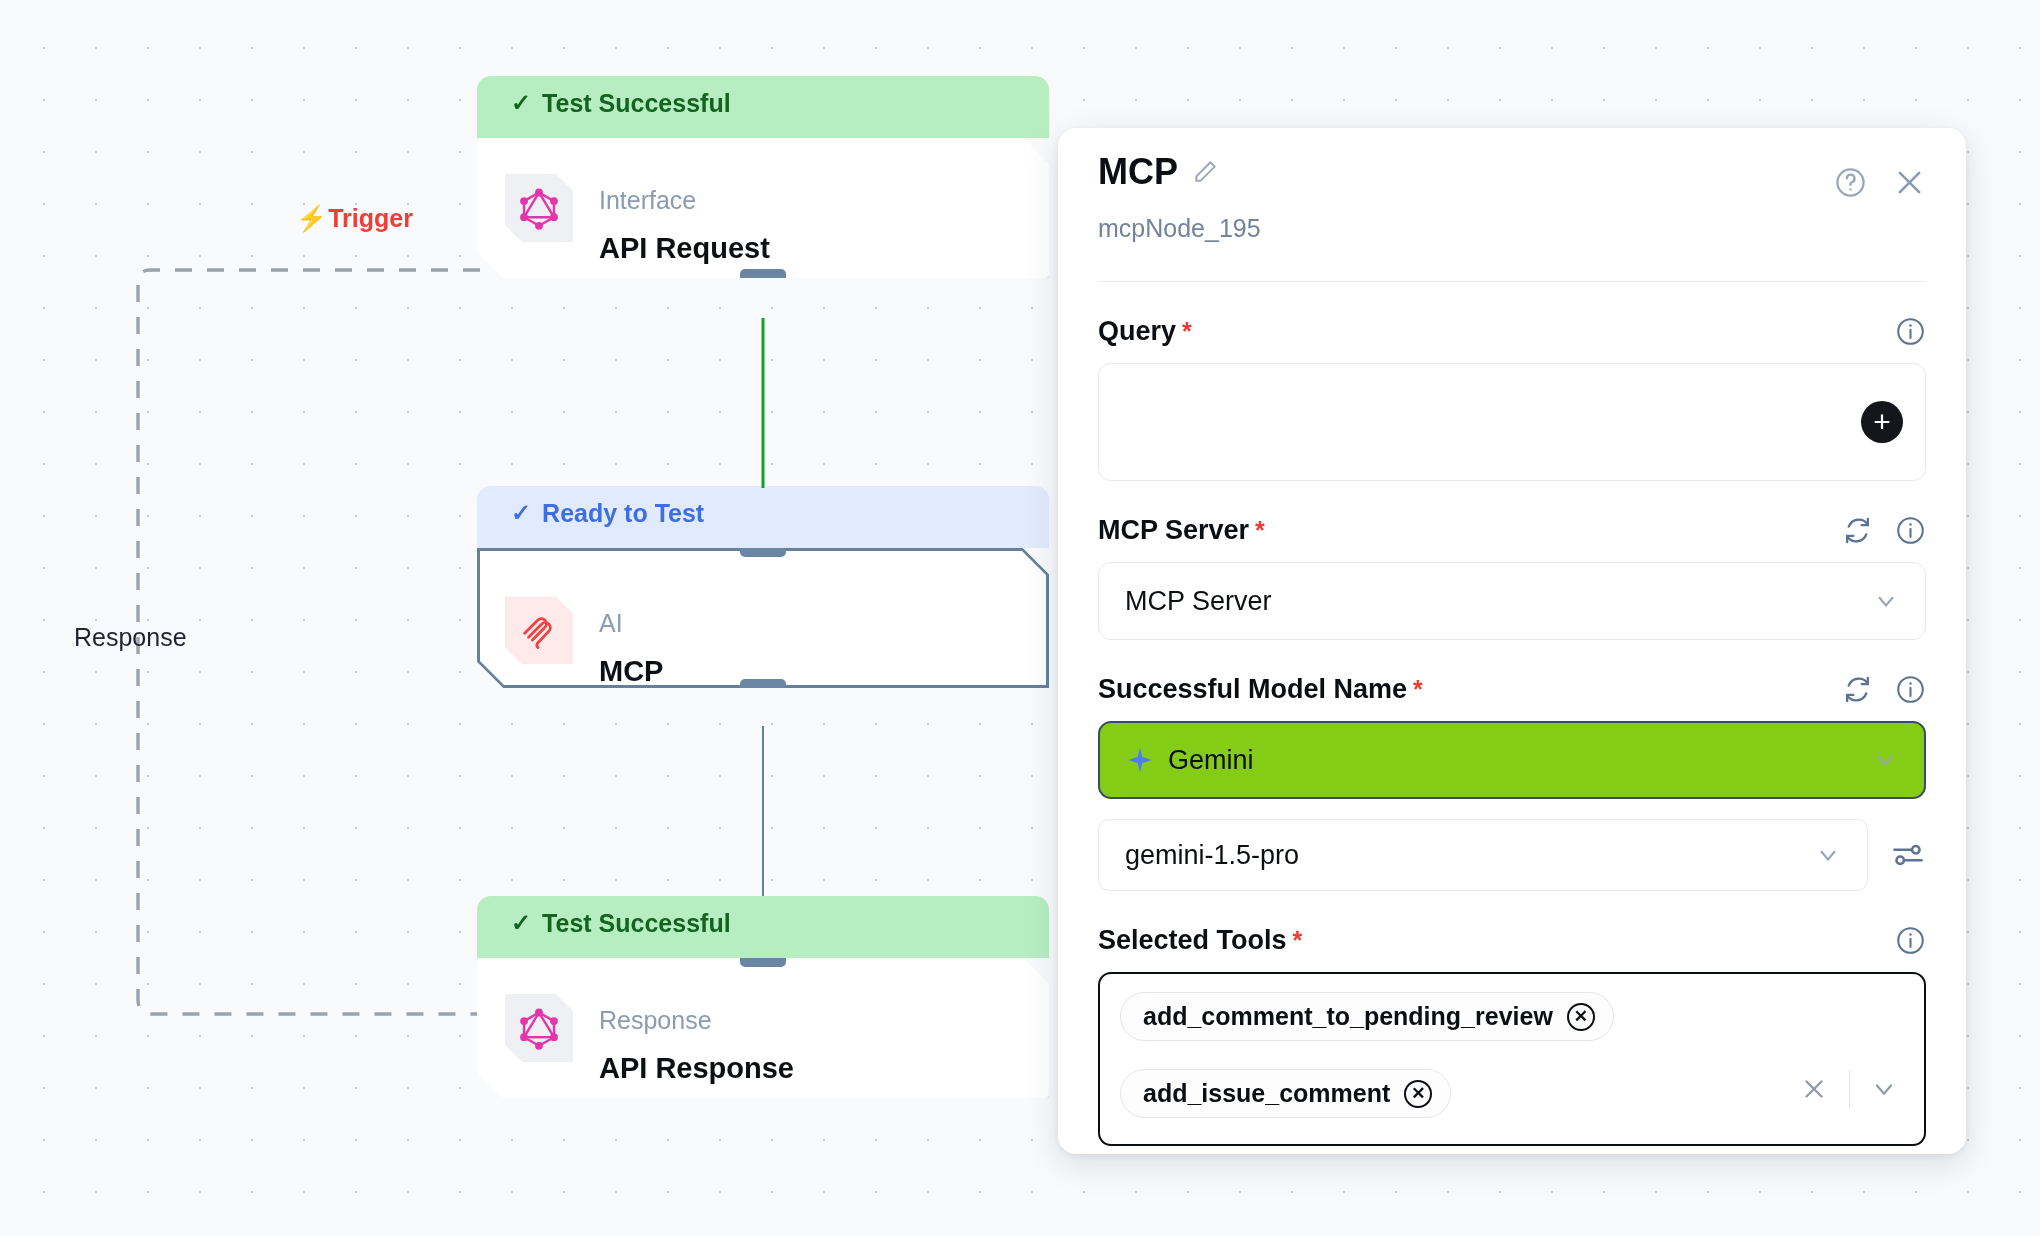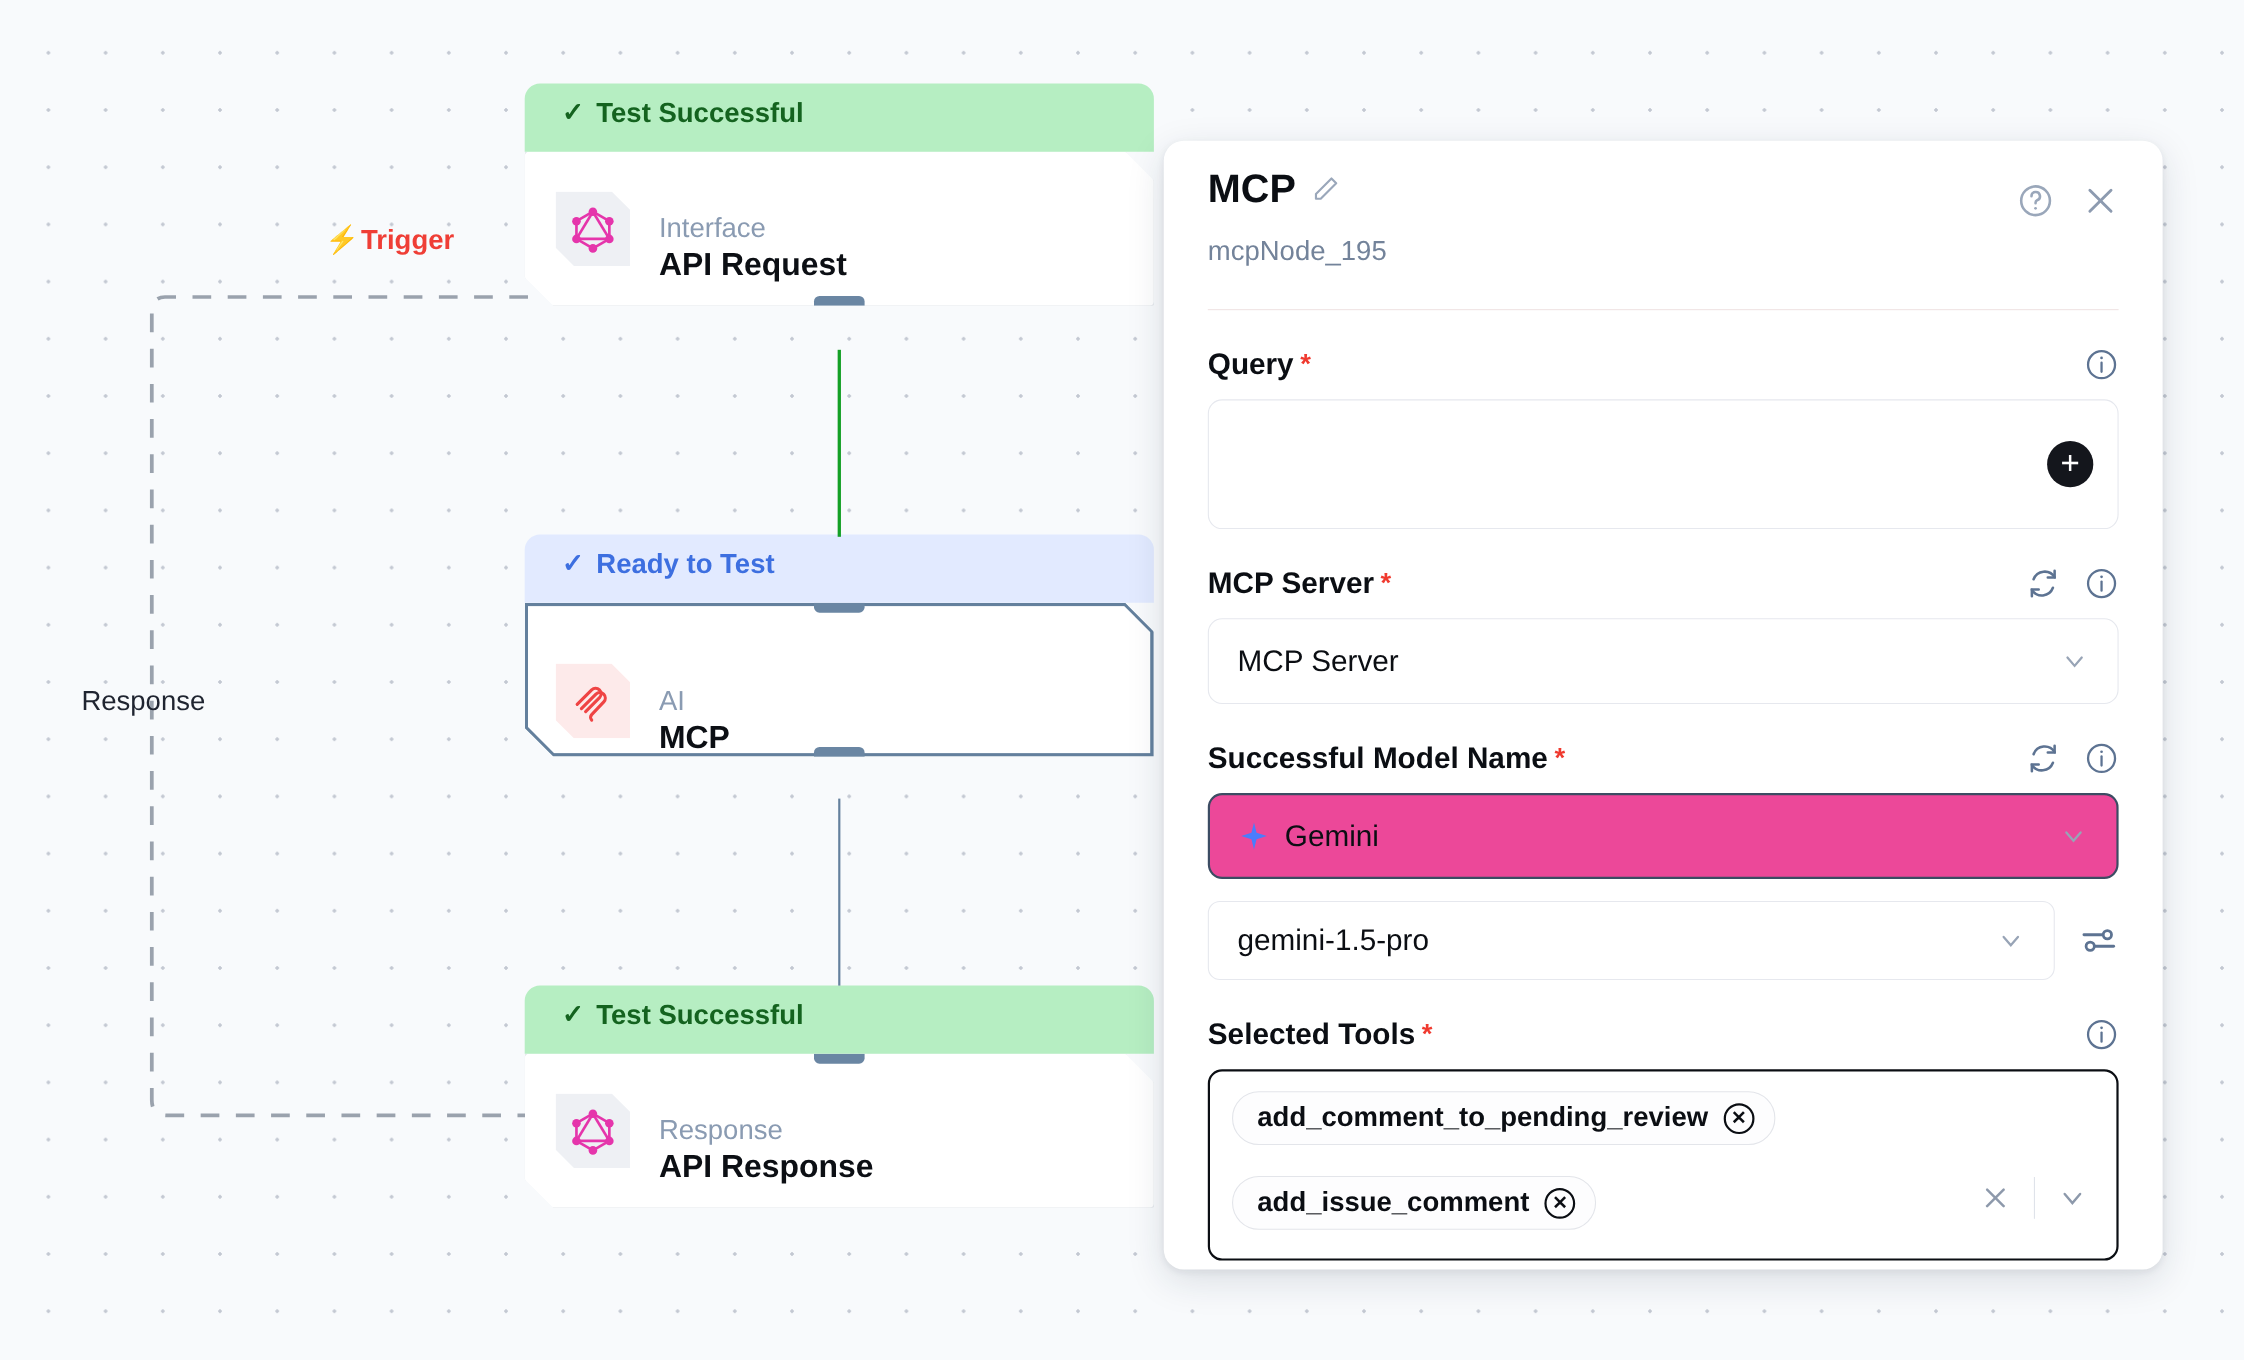--- a/index.html
+++ b/index.html
@@ -76,21 +76,21 @@
   .node-inner { position: relative; display:flex; align-items:center; gap:26px; width:100%; z-index:2; }
 
   .node-icon {
     width: 68px; height: 68px; flex: 0 0 68px;
     display: flex; align-items: center; justify-content: center;
     clip-path: polygon(0 0, calc(100% - 17px) 0, 100% 17px, 100% 100%, 17px 100%, 0 calc(100% - 17px));
   }
   .node-icon.gql { background: #eef0f4; }
   .node-icon.mcp { background: #fdeaea; }
 
-  .node-texts { display: flex; flex-direction: column; gap: 3px; margin-top: 36px; }
+  .node-texts { display: flex; flex-direction: column; gap: 17px; margin-top: 36px; }
   .node-kind  { font-size: 25px; color: #8a9bb2; font-weight: 400; line-height: 1.15; }
   .node-title { font-size: 29px; color: #0c0f14; font-weight: 700; line-height: 1.15; }
 
   
   .handle {
     position: absolute; left: 50%; transform: translateX(-50%);
     width: 46px; height: 17px; background: #6a86a3; border-radius: 5px; z-index: 5;
   }
   .handle.top    { top: -8px; }
   .handle.bottom { bottom: -8px; }
@@ -149,21 +149,21 @@
     background: #14161c; color: #fff;
     display: flex; align-items: center; justify-content: center;
     font-size: 30px; line-height: 1; font-weight: 400;
   }
 
   .select {
     border: 1px solid #e6e8ee; border-radius: 13px; height: 78px;
     display: flex; align-items: center; padding: 0 26px 0 26px;
     font-size: 27px; color: #0b0e13; background: #fff; gap: 14px;
   }
-  .select.focused { border: 2px solid #3c4c63; background: #ec4899; padding-left: 26px; }
+  .select.focused { border: 2px solid #3c4c63; background: #84cc16; padding-left: 26px; }
   .select .caret { margin-left: auto; color: #98a4b6; }
   .select.model { height: 72px; flex: 1; border-radius: 11px; }
 
   .model-row { display: flex; align-items: center; gap: 22px; margin-top: 20px; }
 
   .tools-box {
     border: 2px solid #0b0e13; border-radius: 13px;
     padding: 18px 20px 26px 20px;
     display: flex; flex-wrap: wrap; align-items: flex-start;
     gap: 14px; position: relative; min-height: 150px;

